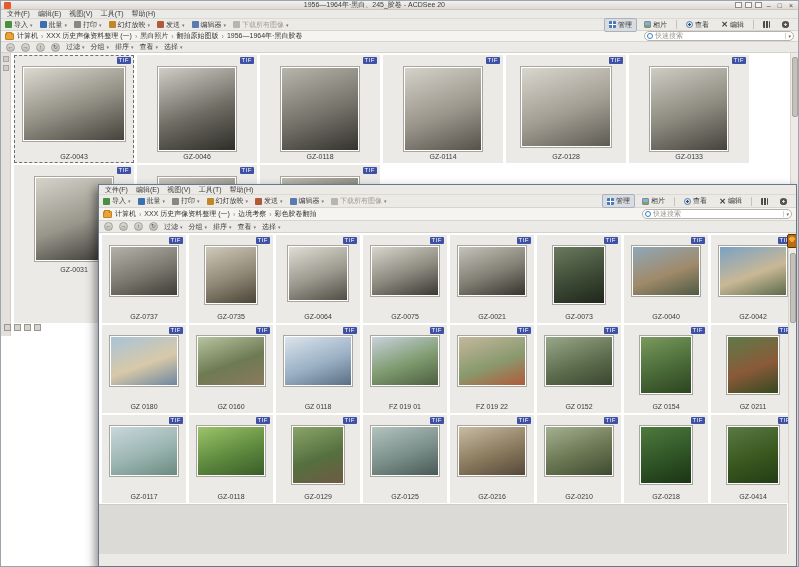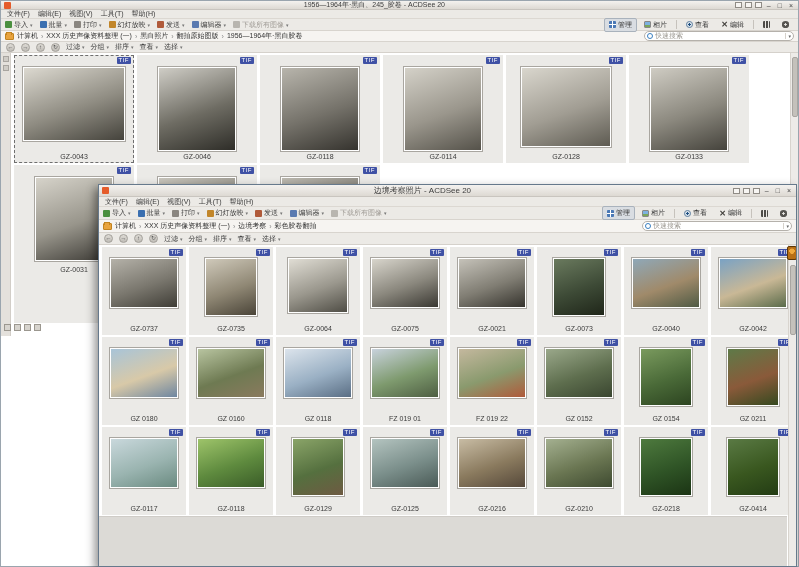--- a/index.html
+++ b/index.html
@@ -339,32 +339,20 @@
       <span class="pf-ic"></span>
       <span class="pf-ic"></span>
     </div>
     <div class="vscroll">
         <span class="vthumb"></span>
       </div>
   </div>
 </div>
 
 <div class="win" id="win-fg">
-  <div class="titlebar">
-    <span class="appicon"></span>
-    <span class="title">边境考察照片 - ACDSee 20</span>
-    <span class="winctrls">
-      <span class="pane-ic"></span>
-      <span class="pane-ic"></span>
-      <span class="pane-ic"></span>
-      <span class="wbtn">–</span>
-      <span class="wbtn">□</span>
-      <span class="wbtn close">×</span>
-    </span>
-  </div>
   <div class="menubar">
       <span class="menu-item">文件(F)</span>
       <span class="menu-item">编辑(E)</span>
       <span class="menu-item">视图(V)</span>
       <span class="menu-item">工具(T)</span>
       <span class="menu-item">帮助(H)</span>
     </div>
   <div class="toolbar">
     <div class="tb-items">
         <span class="tb-item">

